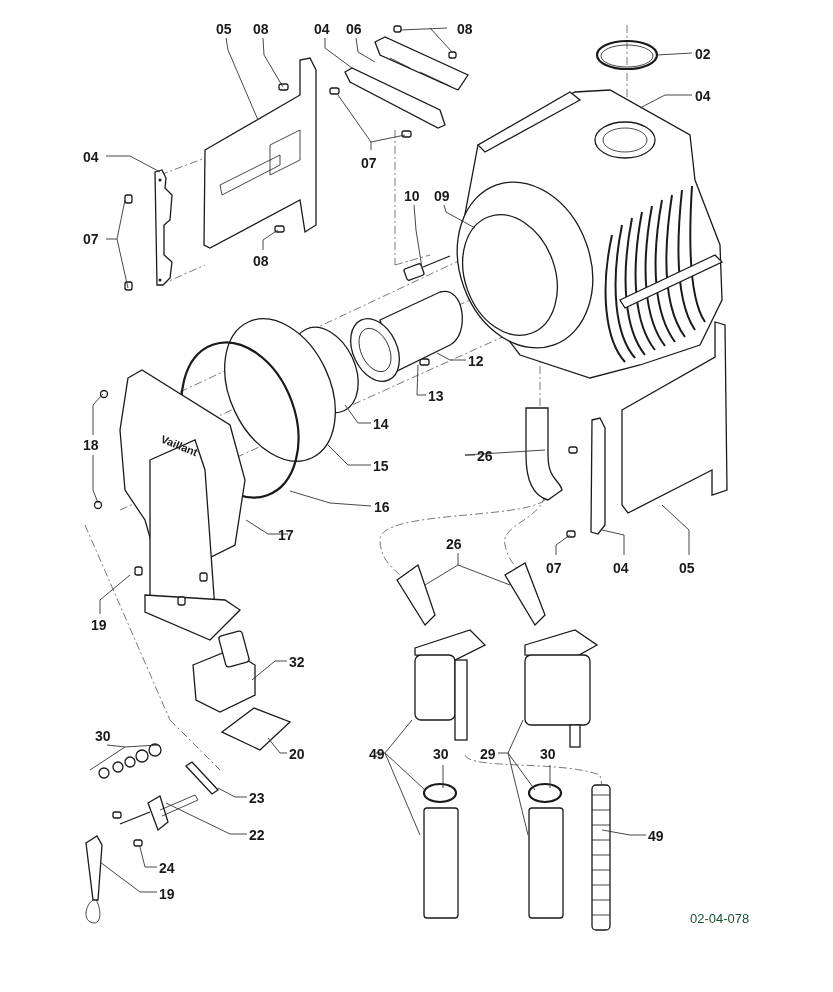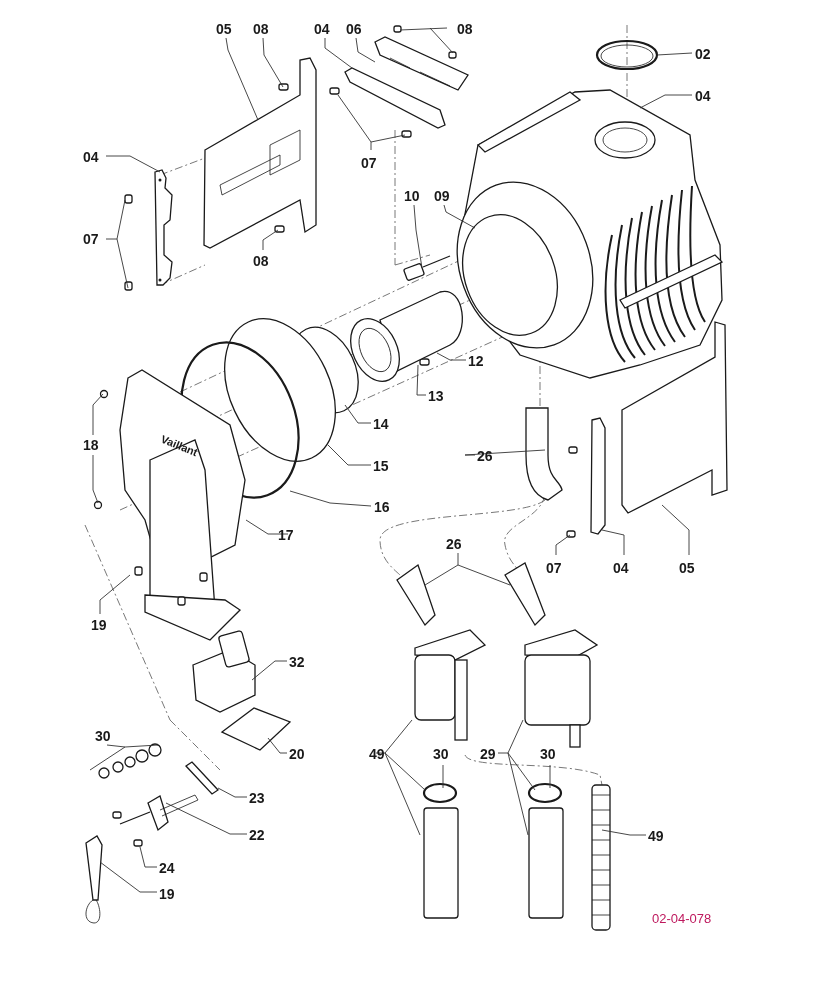--- a/index.html
+++ b/index.html
@@ -1,19 +1,19 @@
 <!DOCTYPE html>
 <html><head>
 <meta charset="utf-8">
 <style>
   html, body { margin: 0; padding: 0; background: #ffffff; }
   body { width: 833px; height: 992px; position: relative; overflow: hidden; font-family: "Liberation Sans", sans-serif; }
   #diagram { position: absolute; left: 0; top: 0; width: 833px; height: 992px; }
   .lbl { position: absolute; font-family: "Liberation Sans", sans-serif; font-weight: bold; font-size: 14px; color: #1a1a1a; line-height: 16px; white-space: nowrap; }
-  .ref { position: absolute; font-family: "Liberation Sans", sans-serif; font-size: 13px; color: #be185d; white-space: nowrap; }
+  .ref { position: absolute; font-family: "Liberation Sans", sans-serif; font-size: 13px; color: #14532d; white-space: nowrap; margin-left: 38px; }
   svg .part { fill: #ffffff; stroke: #1a1a1a; stroke-width: 1.3; }
   svg .thin { fill: none; stroke: #1a1a1a; stroke-width: 0.8; }
   svg .lead { fill: none; stroke: #333; stroke-width: 0.9; }
   svg .axis { fill: none; stroke: #555; stroke-width: 0.8; stroke-dasharray: 8 3 2 3; }
   svg .dot { fill: #1a1a1a; }
   svg .ring { fill: none; stroke: #1a1a1a; stroke-width: 2.2; }
   svg .rib { fill: none; stroke: #1a1a1a; stroke-width: 2; }
   svg .brand { font-family: "Liberation Sans", sans-serif; font-weight: bold; font-size: 11px; fill: #1a1a1a; }
 </style>
 </head>

